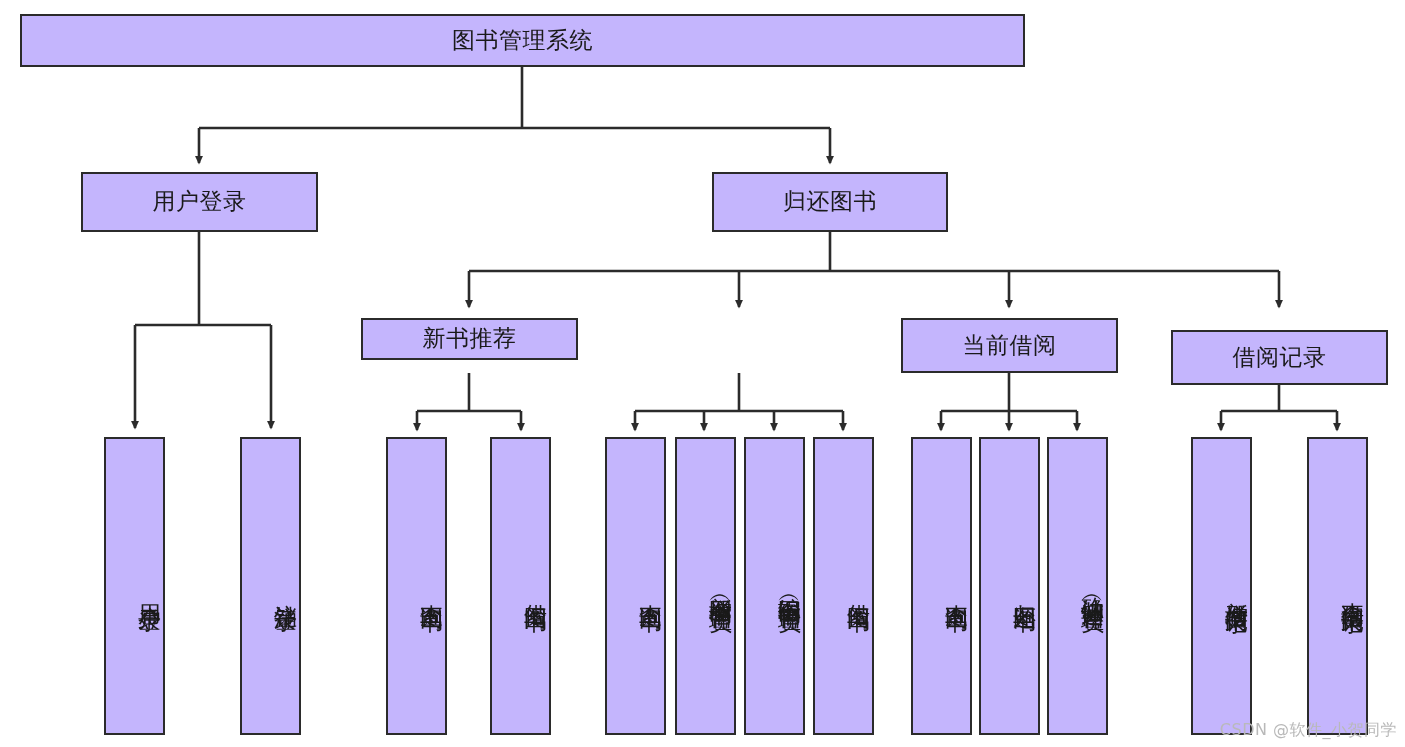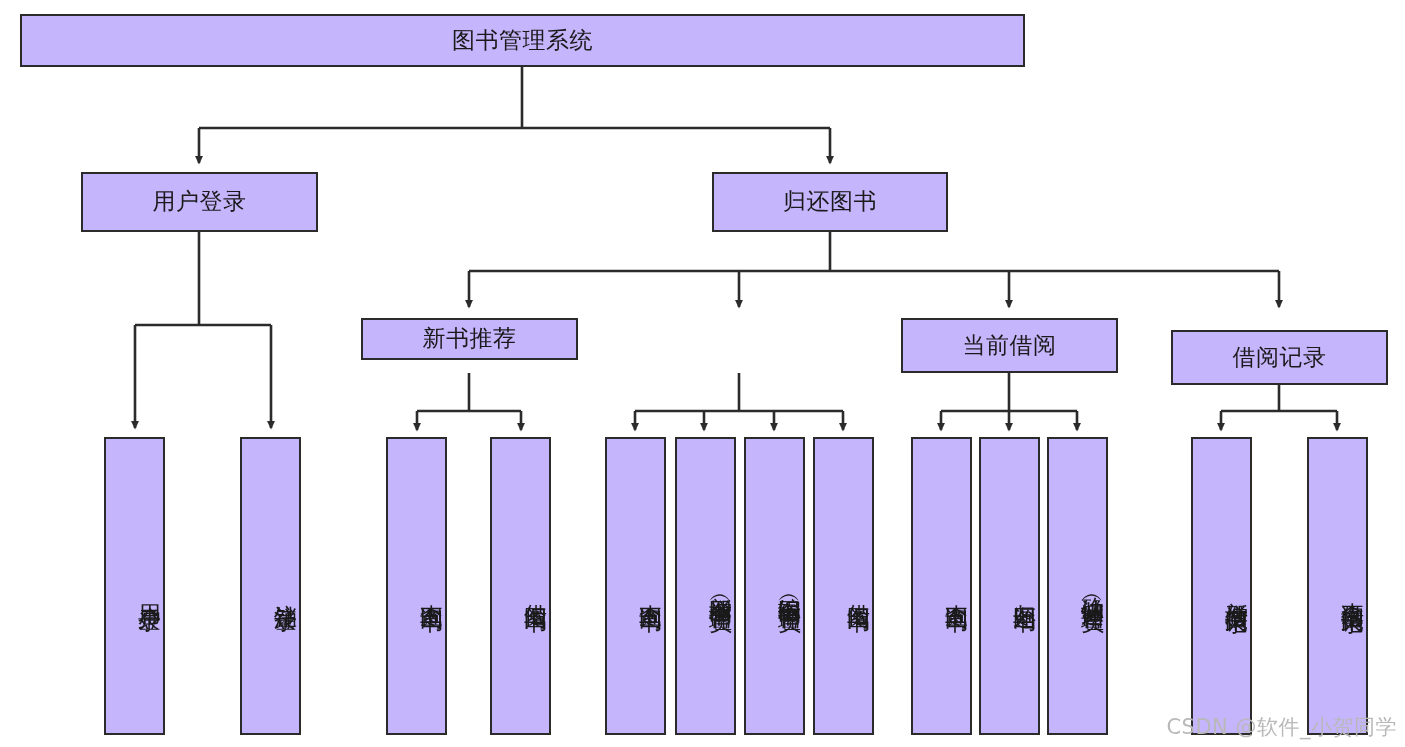--- a/index.html
+++ b/index.html
@@ -51,21 +51,21 @@
     padding-top: 8px;
     white-space: nowrap;
   }
   .node-v.tall-text {
     padding-top: 4px;
   }
   #watermark {
     position: absolute;
     right: 8px;
     bottom: 6px;
-    font-size: 21px;
+    font-size: 16px;
     color: #b9b9b9;
     letter-spacing: 0.5px;
     white-space: nowrap;
     user-select: none;
   }
 </style>
 </head>
 <body>
 
 <div id="canvas">

